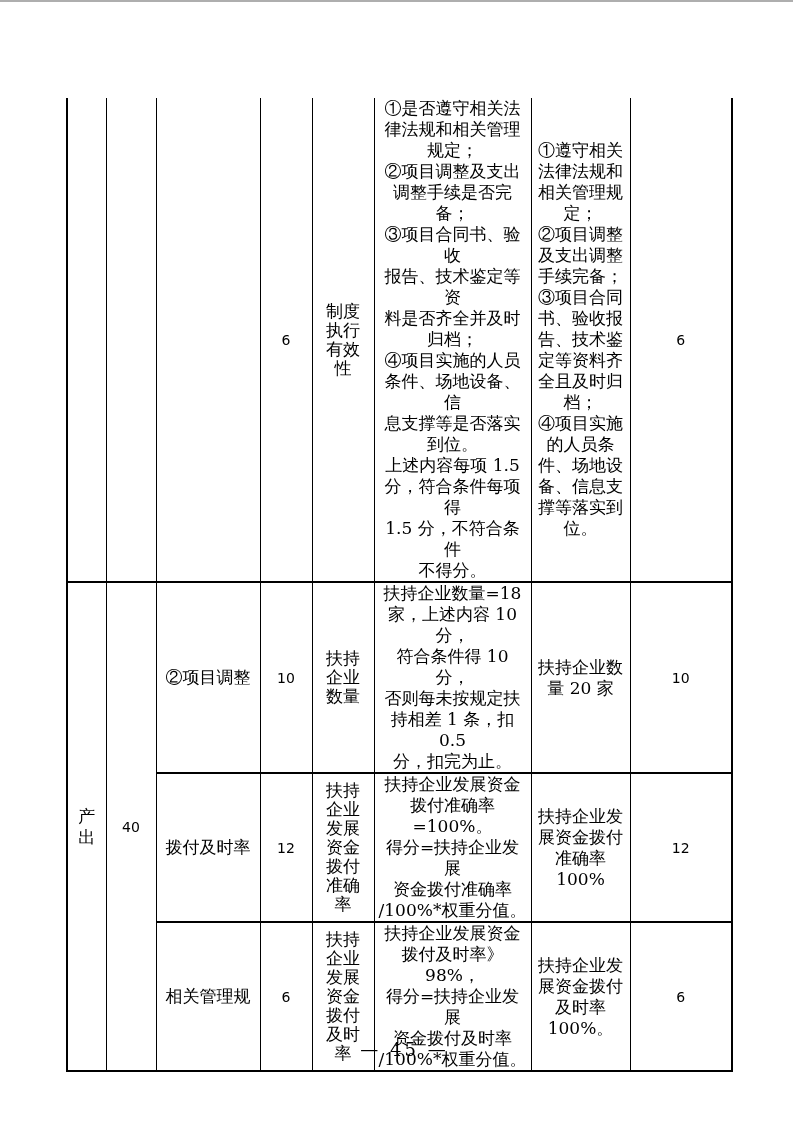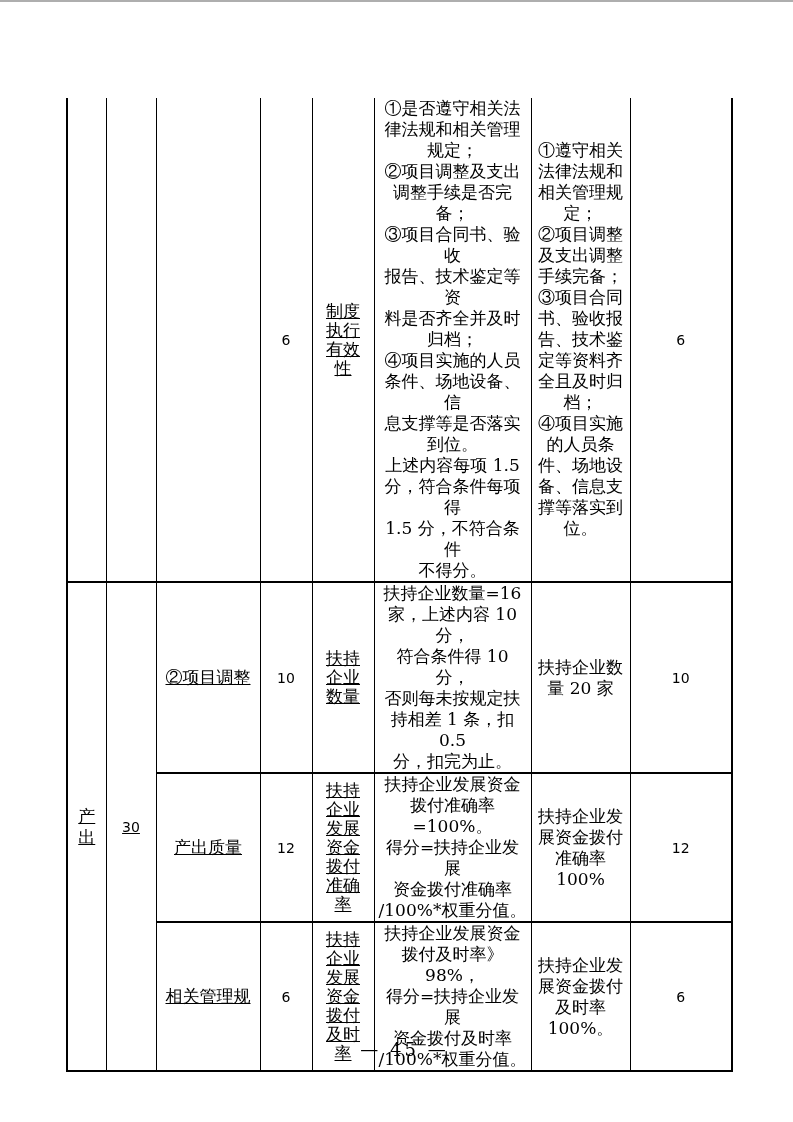--- a/index.html
+++ b/index.html
@@ -23,21 +23,21 @@
   tr.r3{height:149px;}
   tr.r4{height:144px;}
   .cjk{font-size:17px;line-height:21px;white-space:pre-line;text-align:center;}
   .ind{line-height:19px;}
   .num{
     font-family:"DejaVu Sans","Liberation Sans",sans-serif;
     font-size:14px;text-align:center;
   }
   .vb{vertical-align:bottom;padding-bottom:5px;}
   .vbt{vertical-align:bottom;padding-bottom:3px;}
-  .vm{vertical-align:middle;text-decoration:underline;}
+  .vm{vertical-align:middle;}
   .pageno{
     position:absolute;top:1037px;left:8px;width:100%;text-align:center;
     font-size:18px;letter-spacing:3px;white-space:pre;
   }
 </style>
 </head>
 <body>
 
 <div class="page">
 
@@ -98,39 +98,39 @@
 件、场地设
 备、信息支
 撑等落实到
 位。</td>
       <td class="num vb">6</td>
     </tr>
 
     <tr class="r2">
       <td class="cjk vm" rowspan="3">产
 出</td>
-      <td class="num vm" rowspan="3">30</td>
+      <td class="num vm" rowspan="3">40</td>
       <td class="cjk vm">②项目调整</td>
       <td class="num vb">10</td>
       <td class="cjk ind vm">扶持
 企业
 数量</td>
-      <td class="cjk vb">扶持企业数量=16
+      <td class="cjk vb">扶持企业数量=18
 家，上述内容 10 分，
 符合条件得 10 分，
 否则每未按规定扶
 持相差 1 条，扣 0.5
 分，扣完为止。</td>
       <td class="cjk vbt">扶持企业数
 量 20 家</td>
       <td class="num vb">10</td>
     </tr>
 
     <tr class="r3">
-      <td class="cjk vm">产出质量</td>
+      <td class="cjk vm">拨付及时率</td>
       <td class="num vb">12</td>
       <td class="cjk ind vm">扶持
 企业
 发展
 资金
 拨付
 准确
 率</td>
       <td class="cjk vb">扶持企业发展资金
 拨付准确率=100%。

